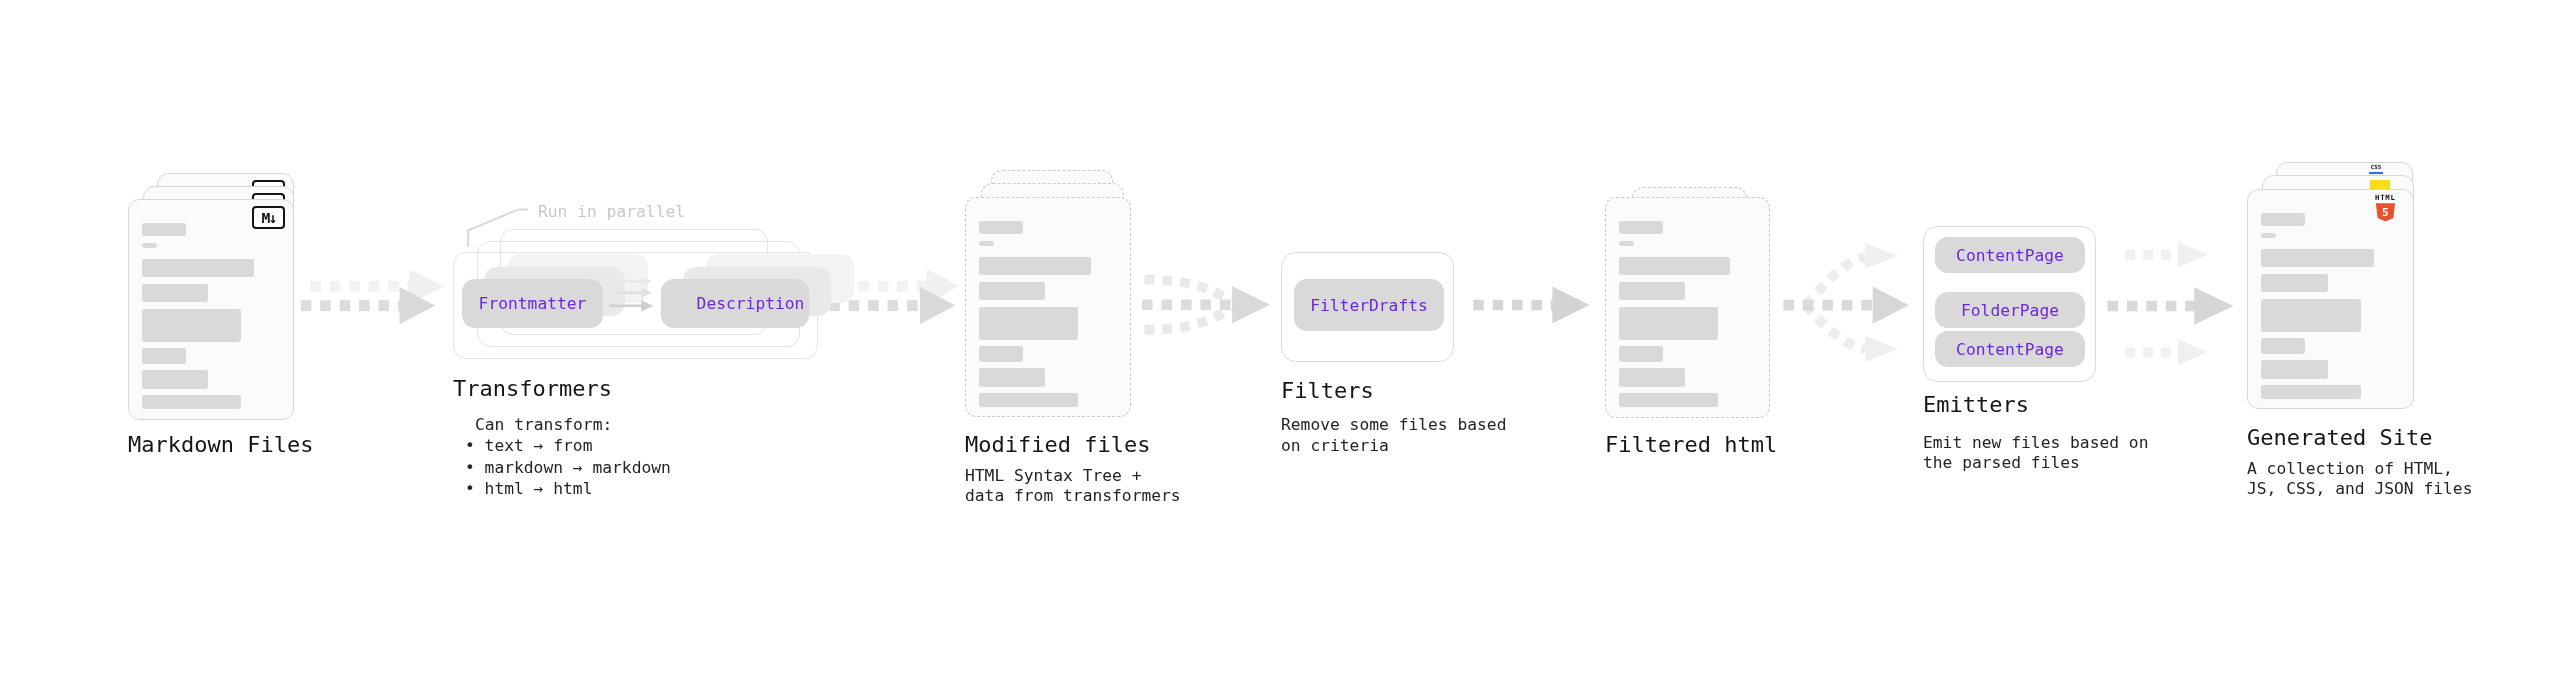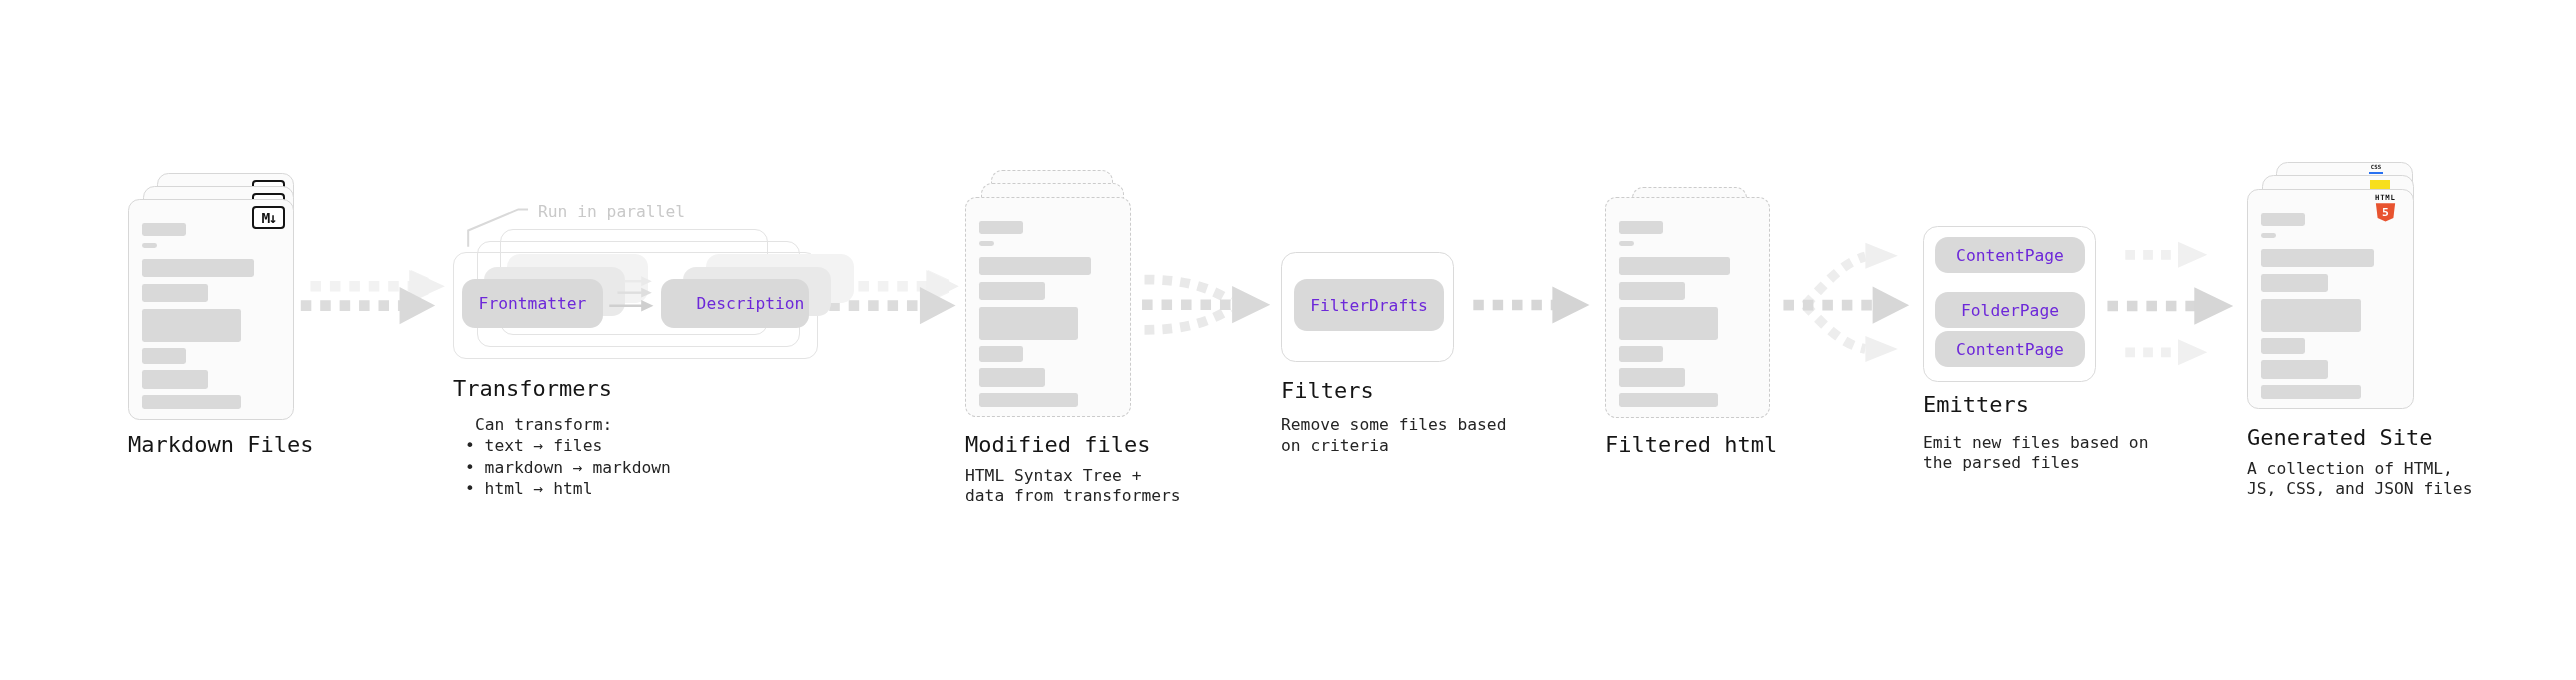--- a/index.html
+++ b/index.html
@@ -92,21 +92,21 @@
     <line x1="22" y1="10" x2="44" y2="10" stroke="#eaeaea" stroke-width="3"></line>
     <polygon points="43,4 56,10 43,16" fill="#eaeaea"></polygon>
     <line x1="14" y1="24" x2="44" y2="24" stroke="#dedede" stroke-width="3"></line>
     <polygon points="43,18 56,24 43,30" fill="#dedede"></polygon>
     <line x1="4" y1="40" x2="44" y2="40" stroke="#cfcfcf" stroke-width="3"></line>
     <polygon points="43,33 58,40 43,47" fill="#cfcfcf"></polygon>
   </svg>
 
   <div class="label" style="left:453px;top:376px;">Transformers</div>
   <div class="sub" style="left:475px;top:415px;">Can transform:</div>
-  <div class="sub" style="left:465px;top:436px;">• text → files</div>
+  <div class="sub" style="left:465px;top:436px;">• text → from</div>
   <div class="sub" style="left:465px;top:458px;">• markdown → markdown</div>
   <div class="sub" style="left:465px;top:479px;">• html → html</div>
 
   <svg class="abs" style="left:819px;top:270px;" width="163" height="68" viewBox="0 0 200 84">
     <line x1="24" y1="20" x2="136" y2="20" stroke="#f2f2f2" stroke-width="13" stroke-dasharray="13 11"></line>
     <polygon points="134,0 160,12 160,28 134,40" fill="#f2f2f2"></polygon>
     <polygon points="132,0 172,20 132,40" fill="#f0f0f0"></polygon>
     <line x1="12" y1="44" x2="126" y2="44" stroke="#dcdcdc" stroke-width="13" stroke-dasharray="13 11"></line>
     <polygon points="124,21 168,44 124,67" fill="#d9d9d9"></polygon>
   </svg>

